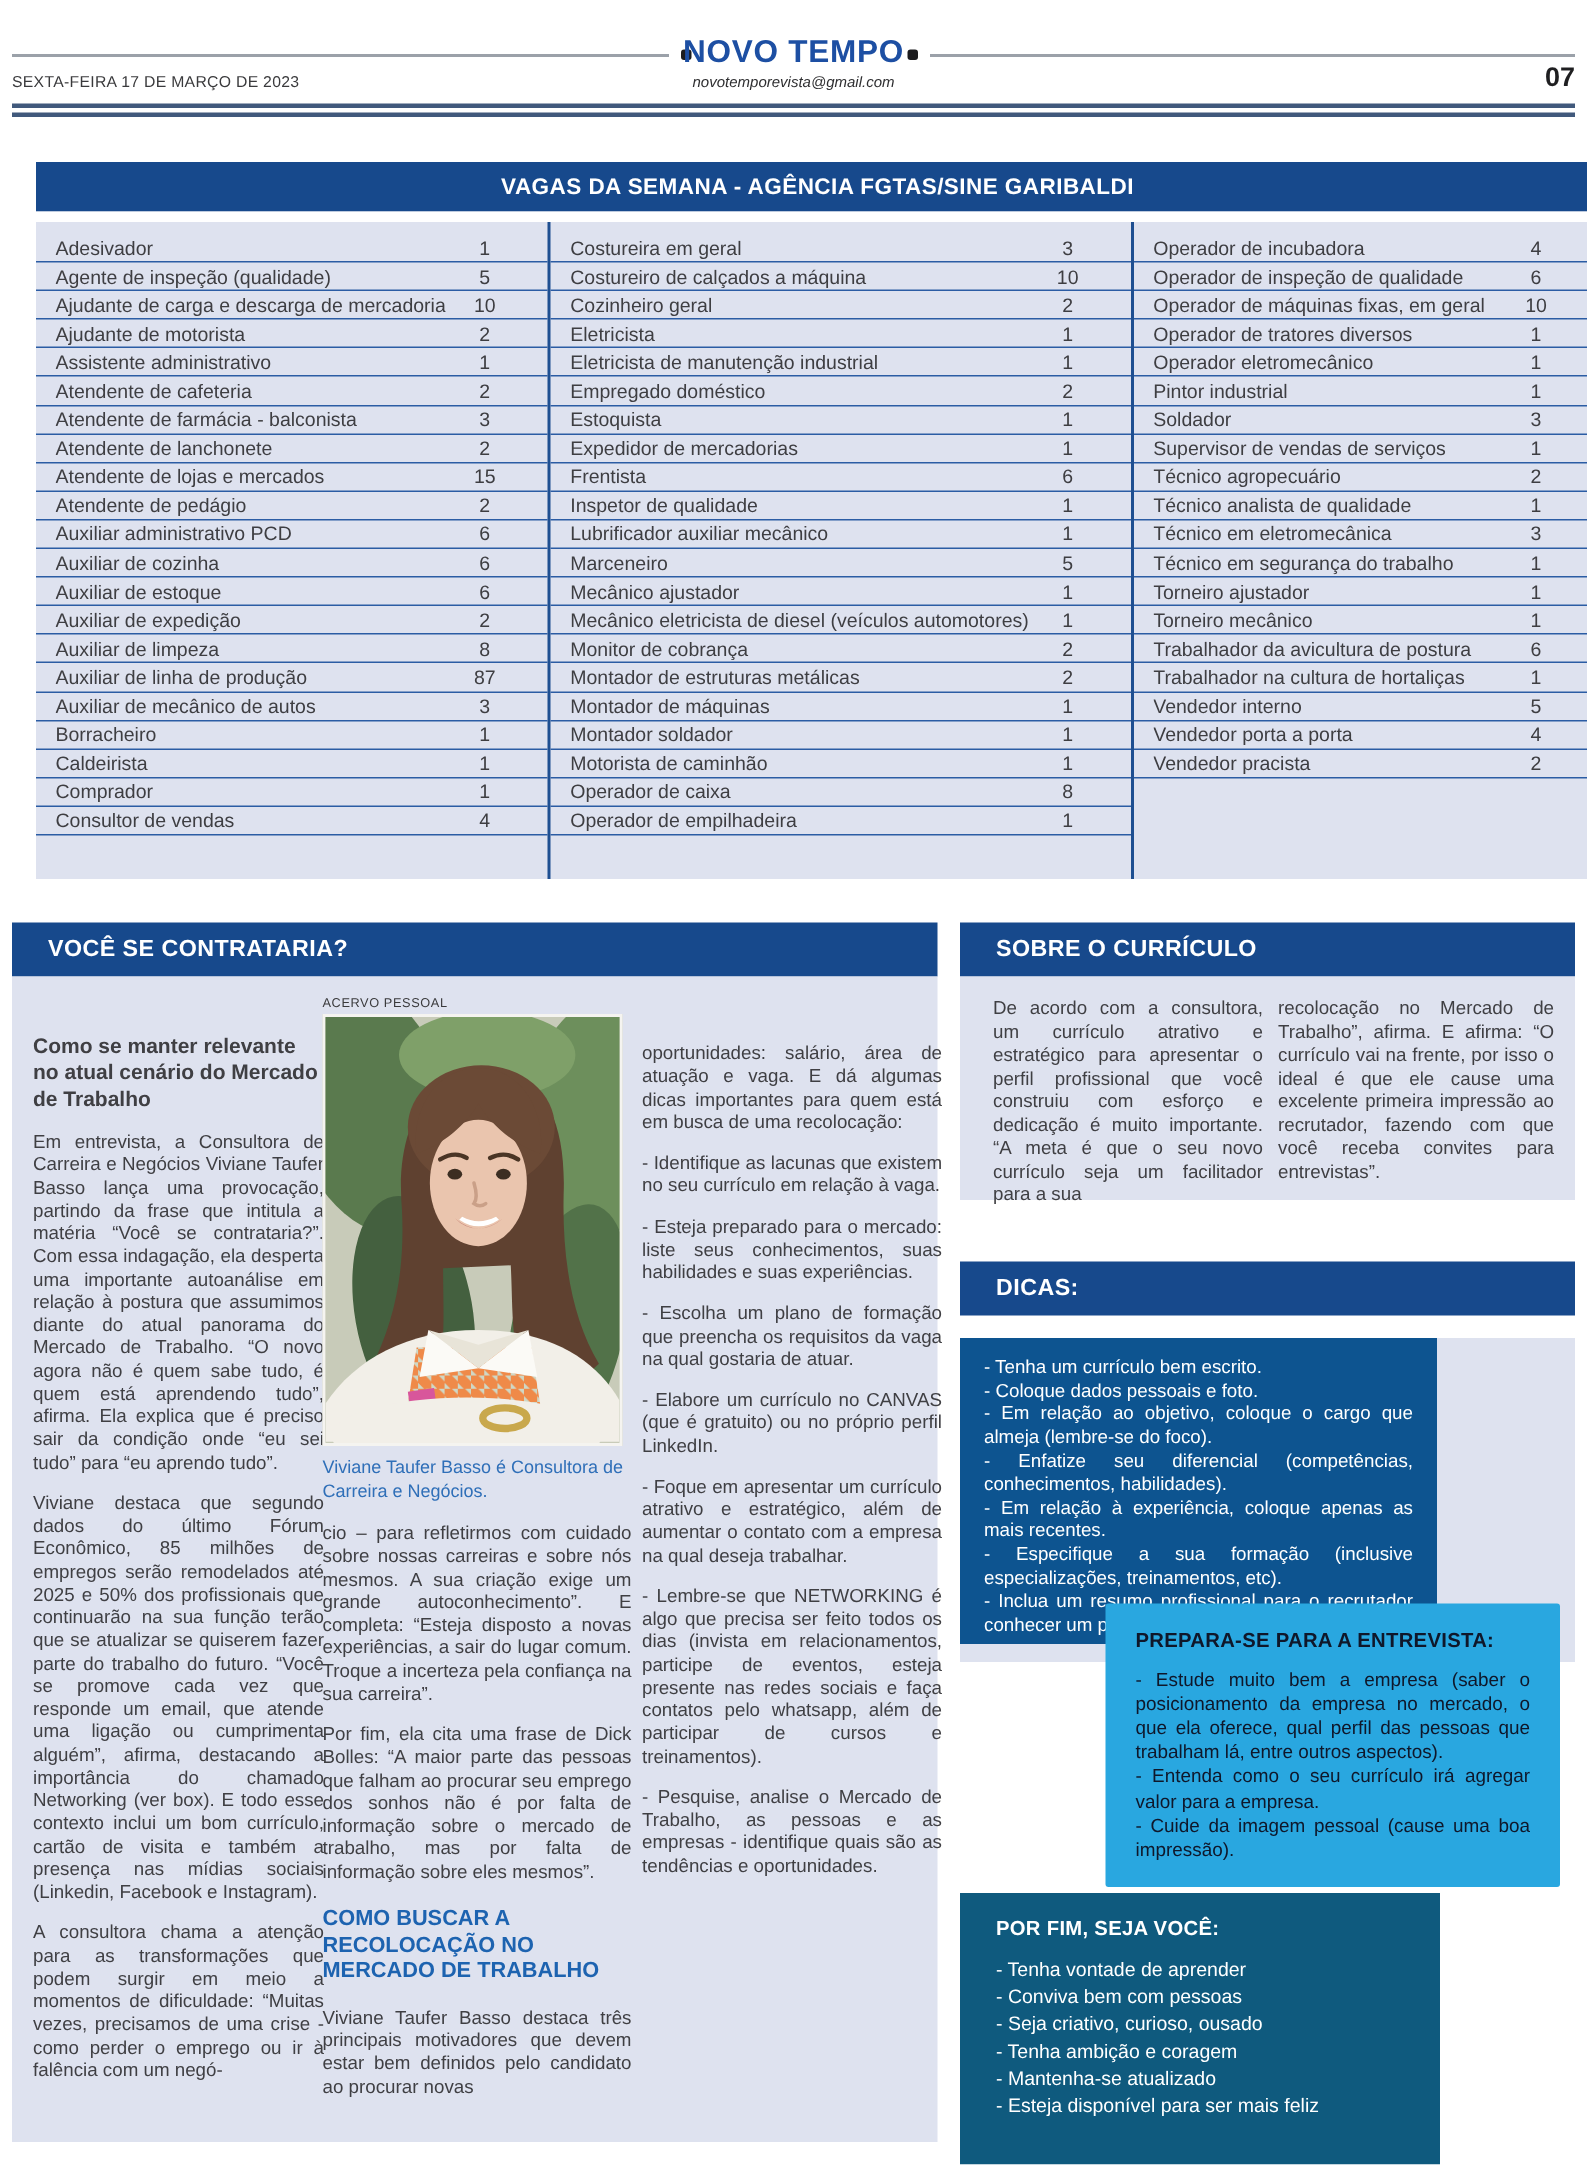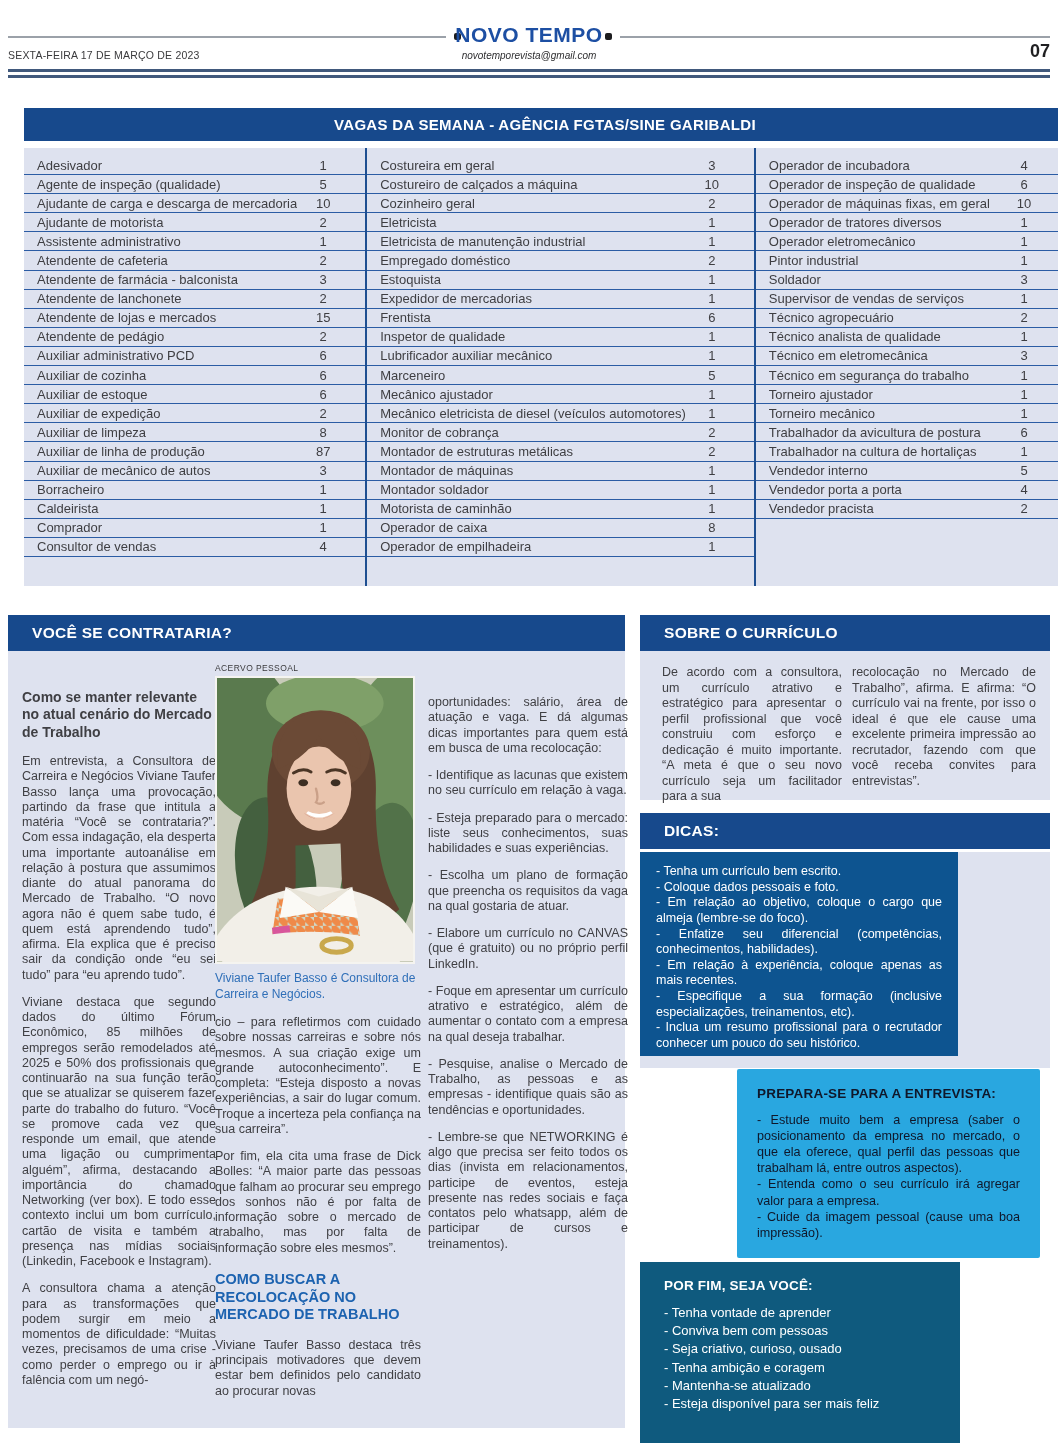--- a/index.html
+++ b/index.html
@@ -55,22 +55,22 @@
   .photo-caption{color:var(--caption-blue);font-size:12px;line-height:1.28;text-align:left;margin:7px 0 13px 0}
   .subhead{color:var(--subhead-blue);font-weight:bold;font-size:14.5px;line-height:1.22;text-align:left;margin:15px 0 14px 0}
 
   
   .curriculo{position:absolute;left:640px;top:615px;width:410px}
   .curriculo-body{position:relative;height:149px;background:var(--panel)}
   .cu{position:absolute;top:14px;font-size:12.5px;line-height:1.24;text-align:justify}
   .cu1{left:22px;width:180px}
   .cu2{left:212px;width:184px}
 
-  .dicas{position:absolute;left:640px;top:813px;width:410px}
-  .dicas-body{position:relative;height:216px;background:var(--panel);margin-top:3px}
+  .dicas{position:absolute;left:640px;top:841px;width:410px}
+  .dicas-body{position:relative;height:216px;background:var(--panel);margin-top:15px}
   .dicas-box{position:absolute;left:0;top:0;width:318px;height:204px;background:var(--box-blue);color:#fff;
              padding:12px 16px;font-size:12.5px;line-height:1.25;text-align:justify}
 
   .entrevista{position:absolute;left:737px;top:1069px;width:303px;min-height:172px;background:var(--cyan);
               color:#0f172a;padding:17px 20px;border-radius:2px}
   .box-title{font-weight:bold;font-size:13.5px;letter-spacing:.2px;margin-bottom:11px}
   .entrevista .bitems{font-size:12.6px;line-height:1.28;text-align:justify}
 
   .por-fim{position:absolute;left:640px;top:1262px;width:320px;height:206px;background:var(--teal);
            color:#fff;padding:16px 24px}
@@ -478,22 +478,22 @@
 
       <div class="acol c3">
         <div>
 
         <p>oportunidades: salário, área de atuação e vaga. E dá algumas dicas importantes para quem está em busca de uma recolocação:</p>
             <p>- Identifique as lacunas que existem no seu currículo em relação à vaga.</p>
             <p>- Esteja preparado para o mercado: liste seus conhecimentos, suas habilidades e suas experiências.</p>
             <p>- Escolha um plano de formação que preencha os requisitos da vaga na qual gostaria de atuar.</p>
             <p>- Elabore um currículo no CANVAS (que é gratuito) ou no próprio perfil LinkedIn.</p>
             <p>- Foque em apresentar um currículo atrativo e estratégico, além de aumentar o contato com a empresa na qual deseja trabalhar.</p>
+            <p>- Lembre-se que NETWORKING é algo que precisa ser feito todos os dias (invista em relacionamentos, participe de eventos, esteja presente nas redes sociais e faça contatos pelo whatsapp, além de participar de cursos e treinamentos).</p>
             <p>- Pesquise, analise o Mercado de Trabalho, as pessoas e as empresas - identifique quais são as tendências e oportunidades.</p>
-            <p>- Lembre-se que NETWORKING é algo que precisa ser feito todos os dias (invista em relacionamentos, participe de eventos, esteja presente nas redes sociais e faça contatos pelo whatsapp, além de participar de cursos e treinamentos).</p>
           </div>
       </div>
 
     </div>
   </div>
 
   <div class="curriculo">
     <div class="bar sec-bar">SOBRE O CURRÍCULO</div>
     <div class="curriculo-body">
       <div class="cu cu1">De acordo com a consultora, um currículo atrativo e estratégico para apresentar o perfil profissional que você construiu com esforço e dedicação é muito importante. “A meta é que o seu novo currículo seja um facilitador para a sua</div>

